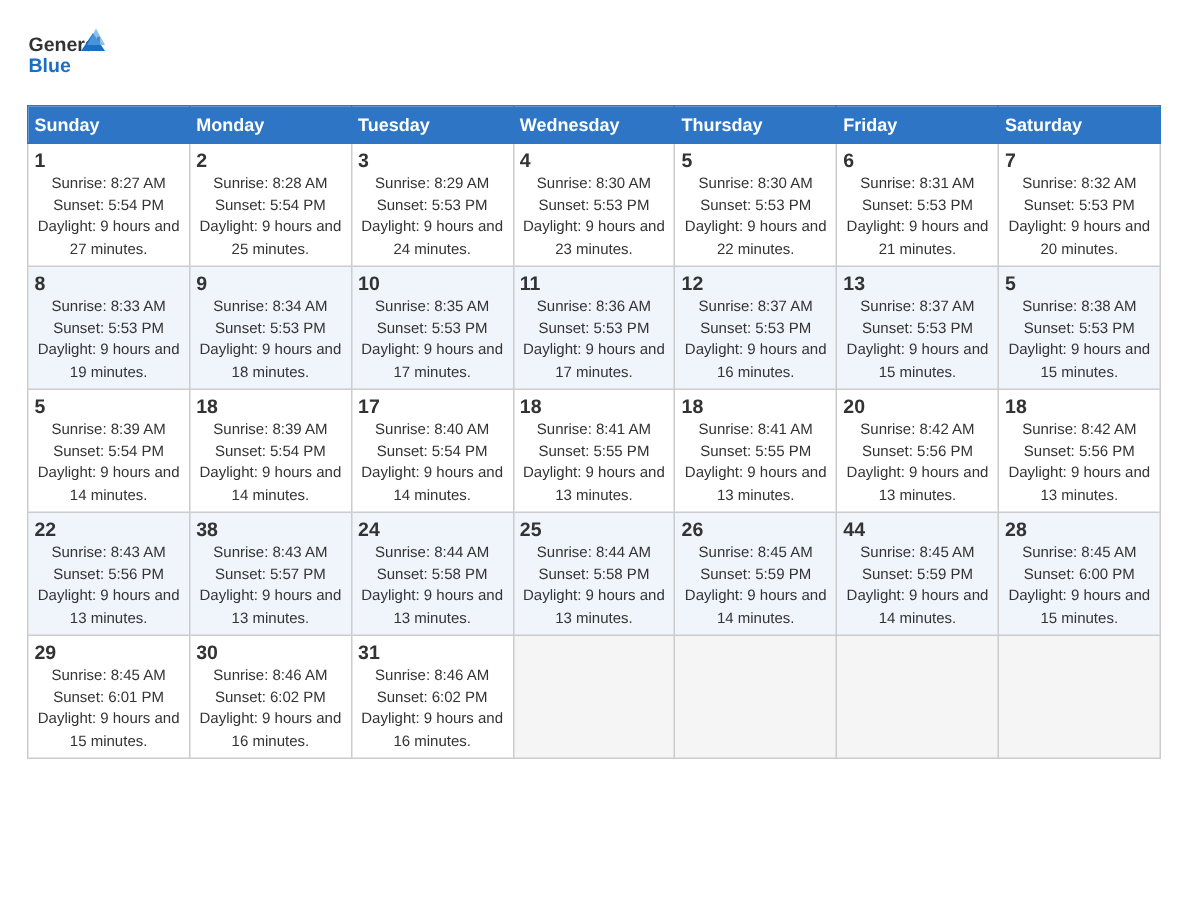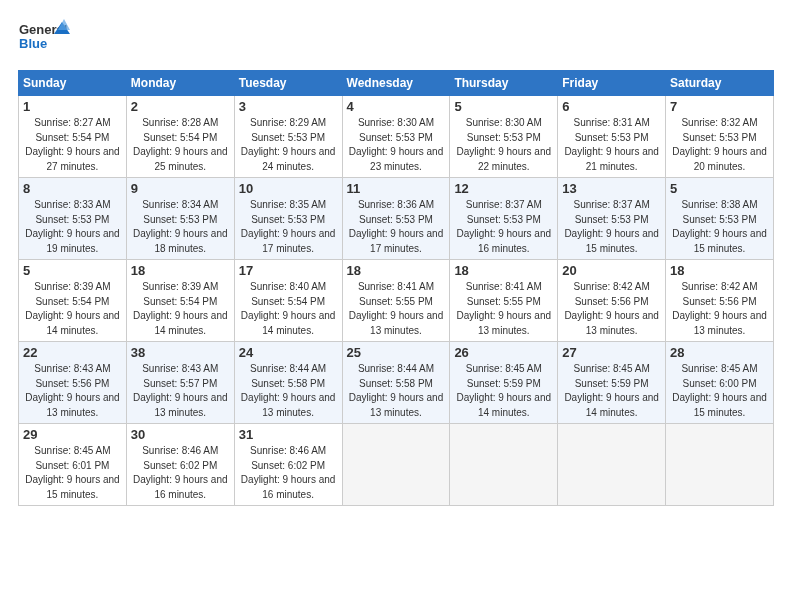--- a/index.html
+++ b/index.html
@@ -325,21 +325,21 @@
           </td>
           <td>
             <span class="day-num">26</span>
         <div class="day-info">
           Sunrise: 8:45 AM<br>
           Sunset: 5:59 PM<br>
           Daylight: 9 hours and 14 minutes.
         </div>
           </td>
           <td>
-            <span class="day-num">27</span>
+            <span class="day-num">44</span>
         <div class="day-info">
           Sunrise: 8:45 AM<br>
           Sunset: 5:59 PM<br>
           Daylight: 9 hours and 14 minutes.
         </div>
           </td>
           <td>
             <span class="day-num">28</span>
         <div class="day-info">
           Sunrise: 8:45 AM<br>

